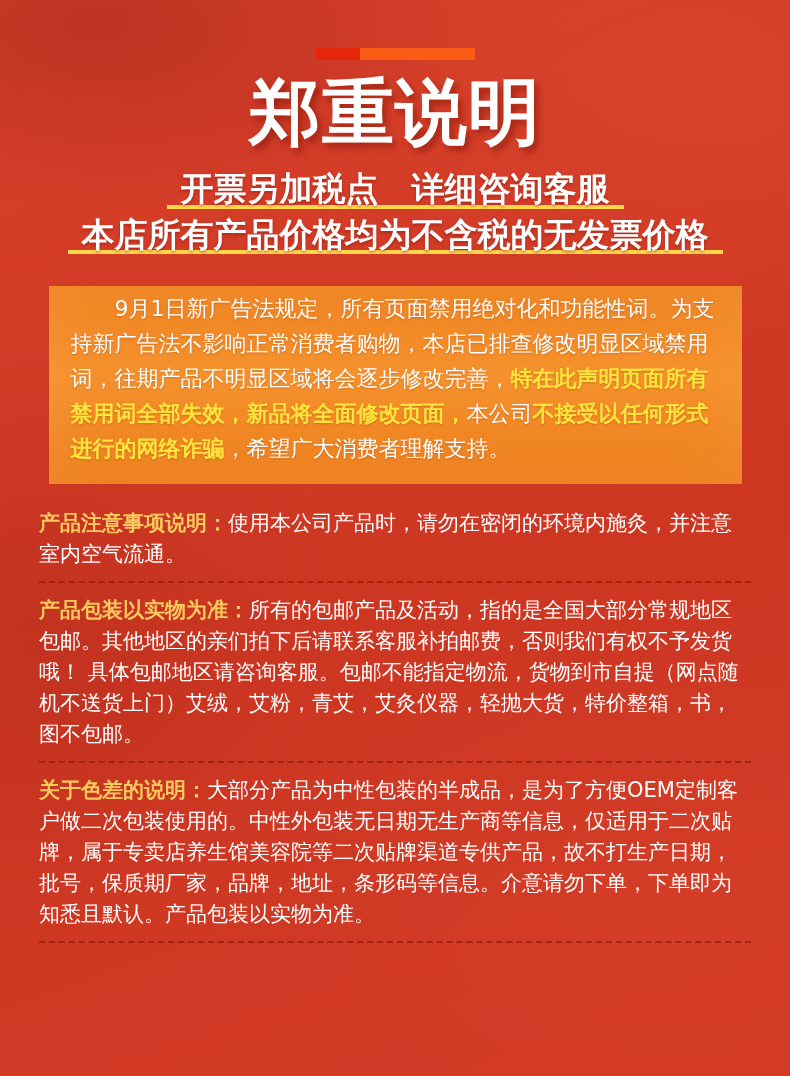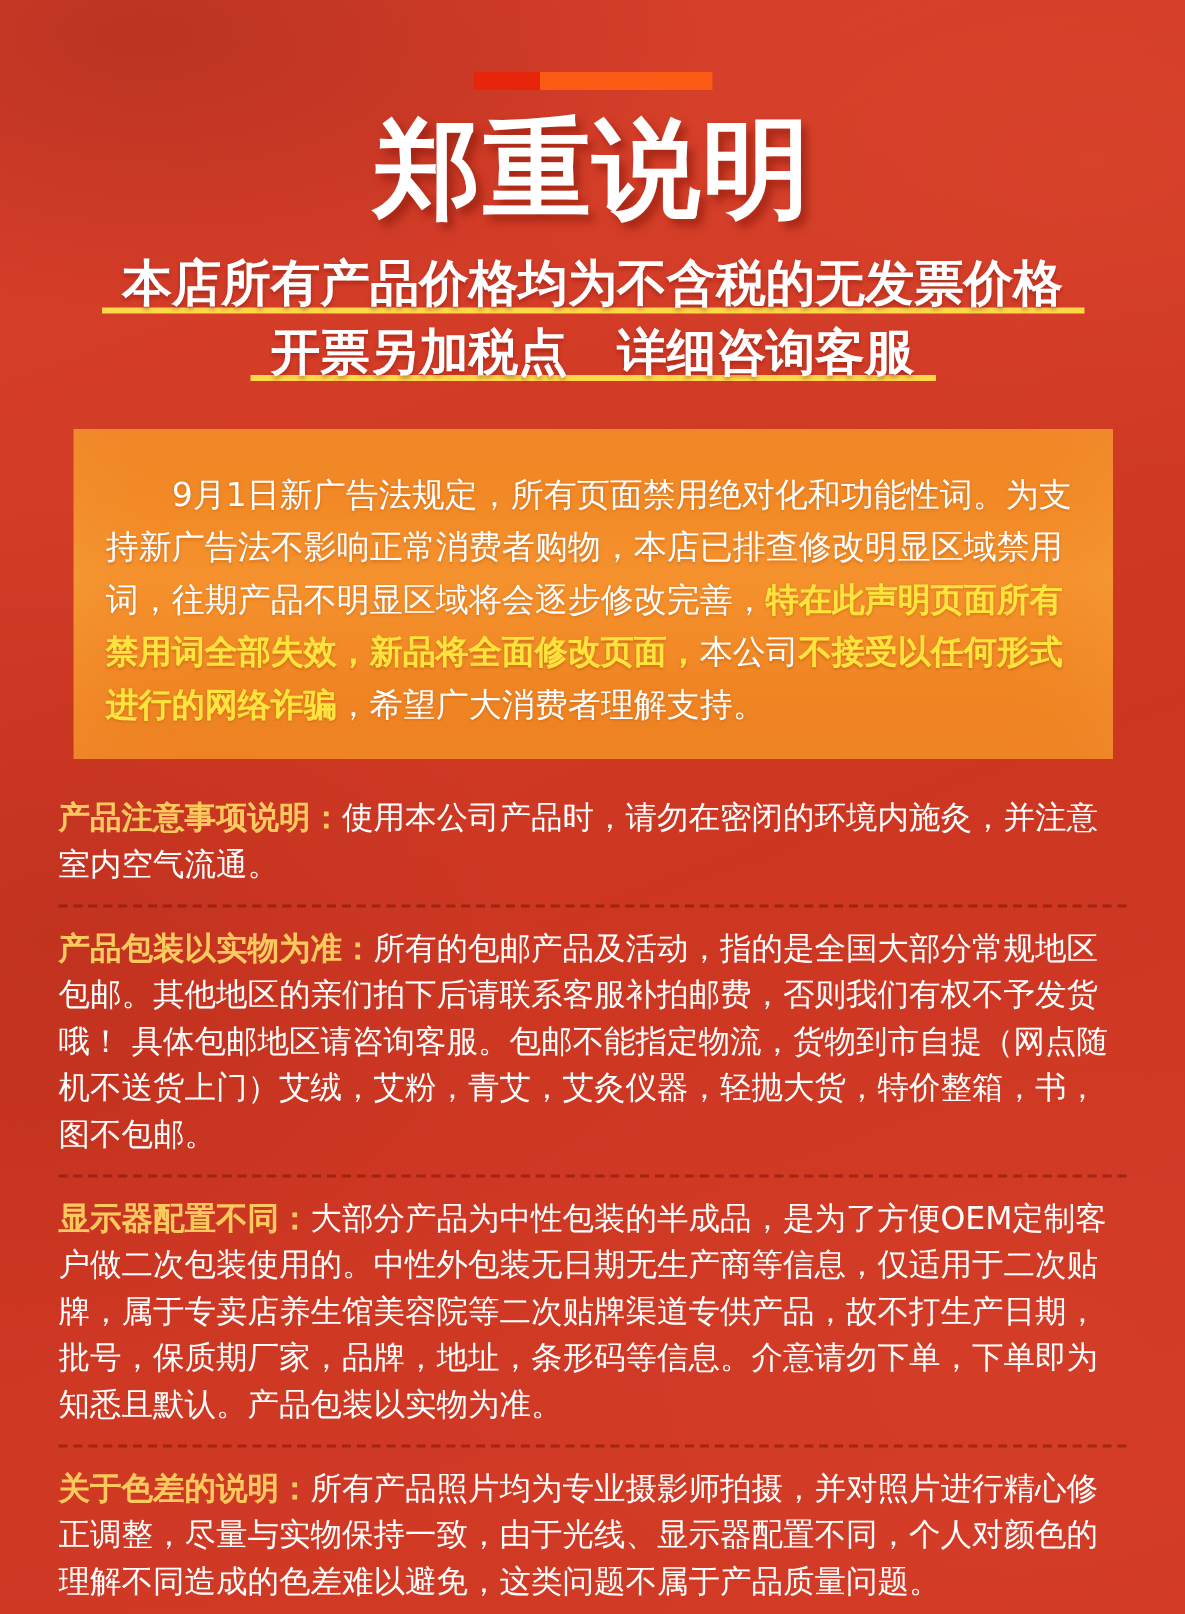--- a/index.html
+++ b/index.html
@@ -51,21 +51,21 @@
     left:-4px;right:-4px;bottom:6px;
     height:4px;
     background:var(--underline-yellow,#ffd84a);
     z-index:0;
   }
   .slogan > i{position:relative;z-index:1;font-style:normal;}
   
   .notice-box{
     width:649px;              
     margin:26px auto 0;
-    padding:27px 22px 18px;
+    padding:5px 22px 18px;
     background:linear-gradient(180deg,#ef8220 0%,#f5922d 45%,#ed7e1d 100%);
     box-shadow:inset 0 0 60px rgba(255,190,120,.18);
   }
   .notice-text{
     margin:0;
     font-size:22px;
     line-height:35px;
     text-indent:2em;
     color:#fff;
     text-shadow:0 1px 2px rgba(150,60,5,.35);
@@ -90,34 +90,33 @@
 
   <div class="bars">
     <span class="bar bar-dark"></span>
     <span class="bar bar-orange"></span>
   </div>
 
   <h1 class="title">郑重说明</h1>
 
   <div class="slogan-wrap">
     <div class="slogan-row">
-      <span class="slogan"><i>本店所有产品价格均为不含税的无发票价格</i></span>
+      <span class="slogan"><i>开票另加税点　详细咨询客服</i></span>
     </div>
     <div class="slogan-row">
-      <span class="slogan"><i>开票另加税点　详细咨询客服</i></span>
+      <span class="slogan"><i>本店所有产品价格均为不含税的无发票价格</i></span>
     </div>
   </div>
 
   <section class="notice-box">
     <p class="notice-text" id="notice-text"><span class="seg-white">9月1日新广告法规定，所有页面禁用绝对化和功能性词。为支持新广告法不影响正常消费者购物，本店已排查修改明显区域禁用词，往期产品不明显区域将会逐步修改完善，</span><span class="seg-yellow">特在此声明页面所有禁用词全部失效，新品将全面修改页面，</span><span class="seg-white">本公司</span><span class="seg-yellow">不接受以任何形式进行的网络诈骗</span><span class="seg-white">，希望广大消费者理解支持。</span></p>
   </section>
 
   <main class="content" id="paragraphs">
       <div class="para"><span class="para-head">产品注意事项说明：</span><span class="para-body">使用本公司产品时，请勿在密闭的环境内施灸，并注意室内空气流通。</span></div>
       <div class="divider"></div>
       <div class="para"><span class="para-head">产品包装以实物为准：</span><span class="para-body">所有的包邮产品及活动，指的是全国大部分常规地区包邮。其他地区的亲们拍下后请联系客服补拍邮费，否则我们有权不予发货哦！ 具体包邮地区请咨询客服。包邮不能指定物流，货物到市自提（网点随机不送货上门）艾绒，艾粉，青艾，艾灸仪器，轻抛大货，特价整箱，书，图不包邮。</span></div>
       <div class="divider"></div>
-      <div class="para"><span class="para-head">显示器配置不同：</span><span class="para-body">大部分产品为中性包装的半成品，是为了方便OEM定制客户做二次包装使用的。中性外包装无日期无生产商等信息，仅适用于二次贴牌，属于专卖店养生馆美容院等二次贴牌渠道专供产品，故不打生产日期，批号，保质期厂家，品牌，地址，条形码等信息。介意请勿下单，下单即为知悉且默认。产品包装以实物为准。</span></div>
+      <div class="para"><span class="para-head">关于色差的说明：</span><span class="para-body">大部分产品为中性包装的半成品，是为了方便OEM定制客户做二次包装使用的。中性外包装无日期无生产商等信息，仅适用于二次贴牌，属于专卖店养生馆美容院等二次贴牌渠道专供产品，故不打生产日期，批号，保质期厂家，品牌，地址，条形码等信息。介意请勿下单，下单即为知悉且默认。产品包装以实物为准。</span></div>
       <div class="divider"></div>
-      <div class="para"><span class="para-head">关于色差的说明：</span><span class="para-body">所有产品照片均为专业摄影师拍摄，并对照片进行精心修正调整，尽量与实物保持一致，由于光线、显示器配置不同，个人对颜色的理解不同造成的色差难以避免，这类问题不属于产品质量问题。</span></div>
     </main>
 
 </div>
 
 </body></html>

